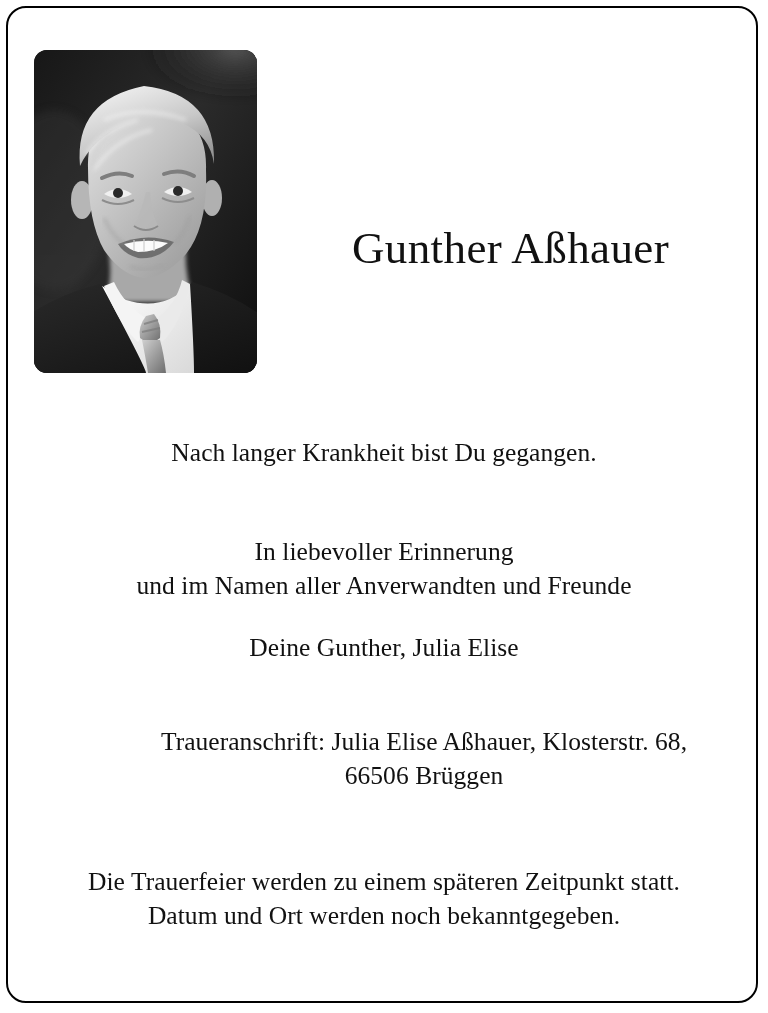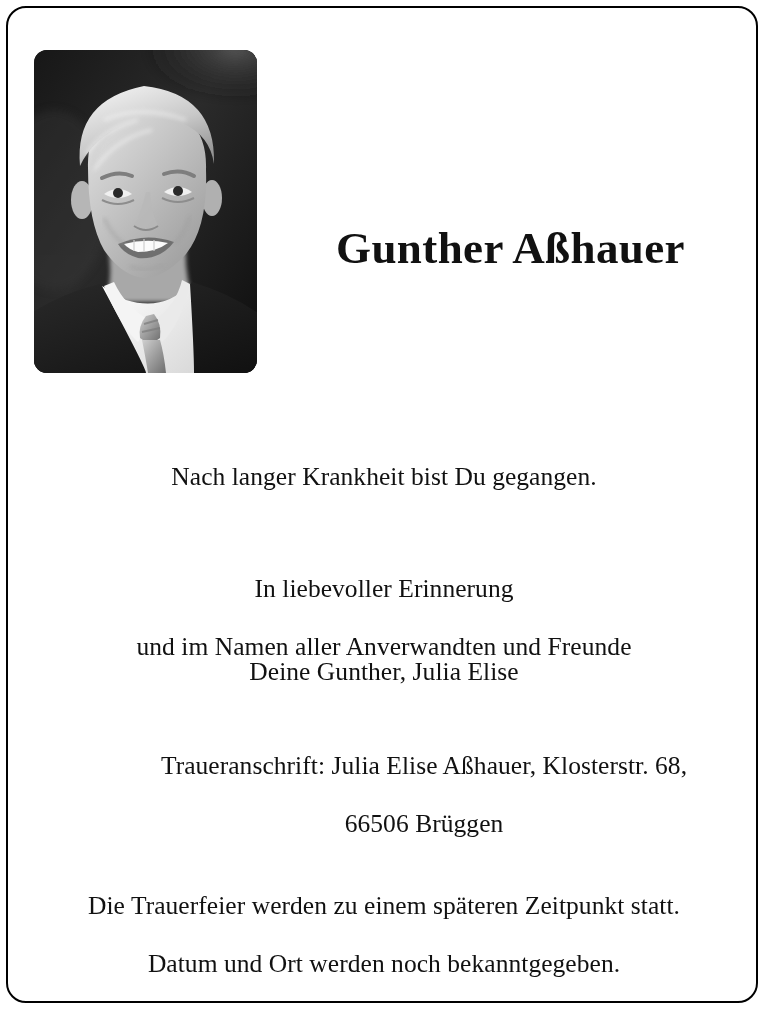--- a/index.html
+++ b/index.html
@@ -74,21 +74,21 @@
   .quote-line { display: block; white-space: nowrap; }
 
   .deceased-name {
     position: absolute;
     left: 0;
     top: 213px;
     width: 465px;
     text-align: center;
     font-size: 45px;
     line-height: 54px;
-    font-weight: bold;
+    font-weight: normal;
     letter-spacing: 0.4px;
     margin: 0;
   }
 
   .life-dates {
     position: absolute;
     left: 0;
     top: 287px;
     width: 465px;
     text-align: center;
@@ -106,24 +106,24 @@
     width: 752px;
   }
   .para {
     width: 100%;
     text-align: center;
     font-size: 25.5px;
     line-height: 34px;
     letter-spacing: 0.05px;
     margin: 0;
   }
-  .para .ln { display: block; white-space: nowrap; margin-top: 24px; }
+  .para .ln { display: block; white-space: nowrap; }
 
   .para-illness   { position: absolute; left: 0; top: 56px; }
-  .para-memory    { position: absolute; left: 0; top: 168px; }
+  .para-memory    { position: absolute; left: 0; top: 155px; }
   .para-signature { position: absolute; left: 0; top: 251px; }
   .para-address   { position: absolute; left: 0; top: 345px; padding-left: 40px; }
   .para-ceremony  { position: absolute; left: 0; top: 485px; }
 </style>
 </head>
 <body>
 
 <div class="notice-card">
 
   <div class="top-region">

